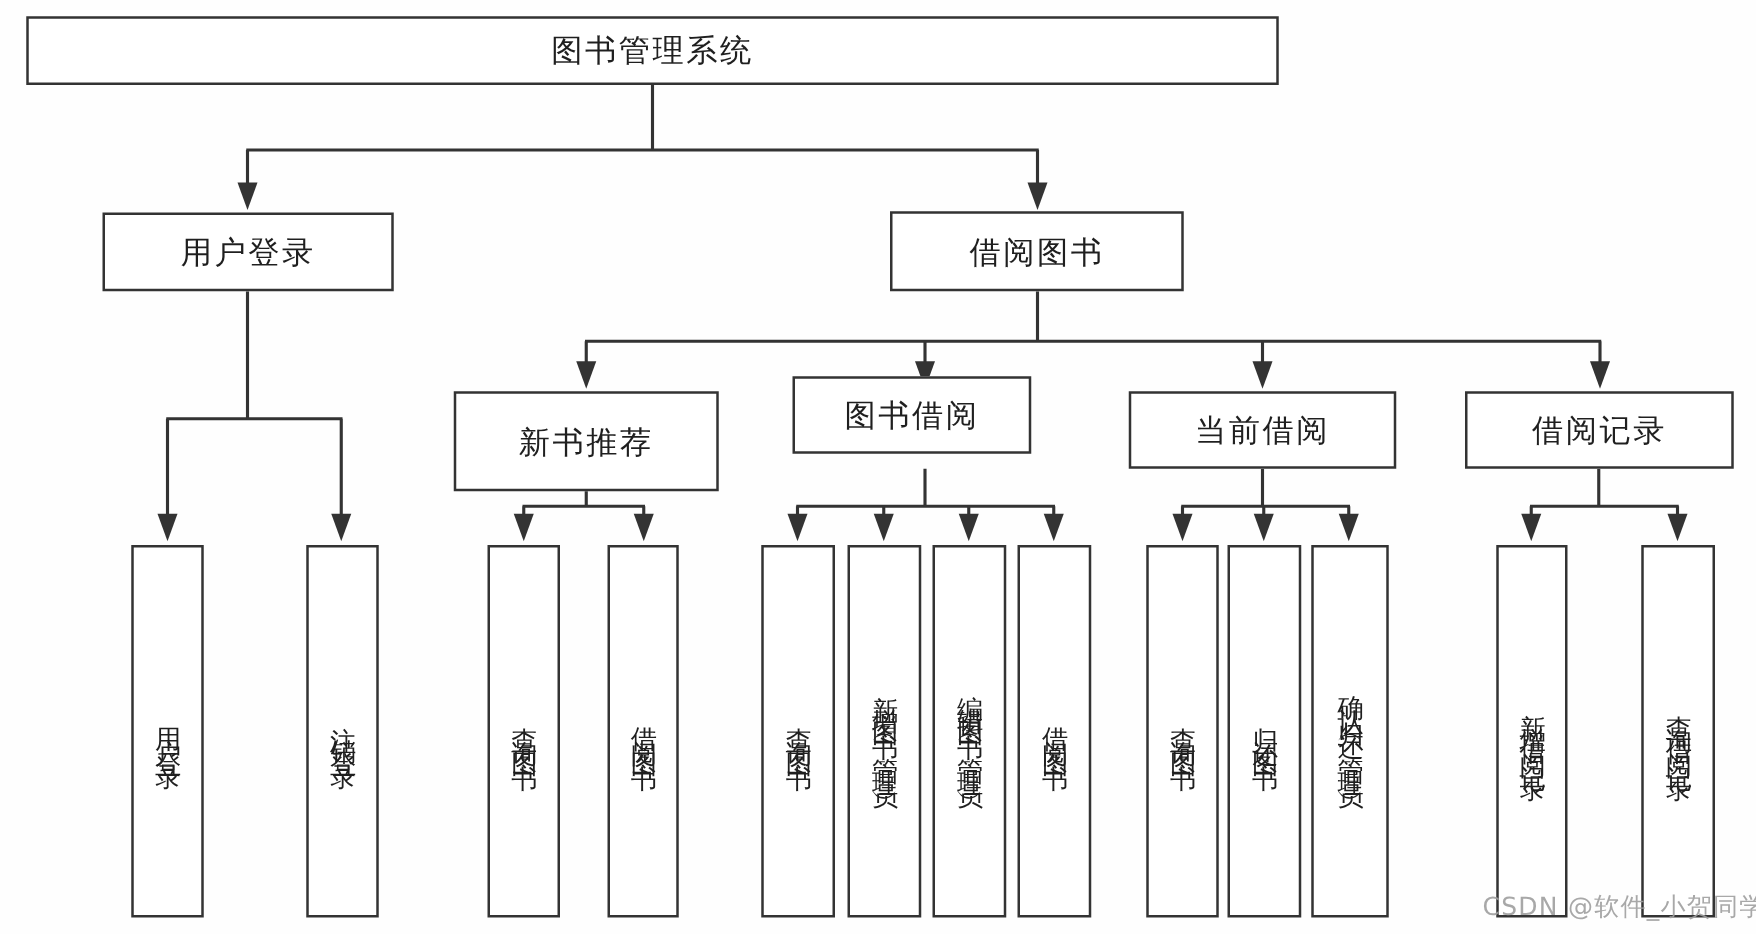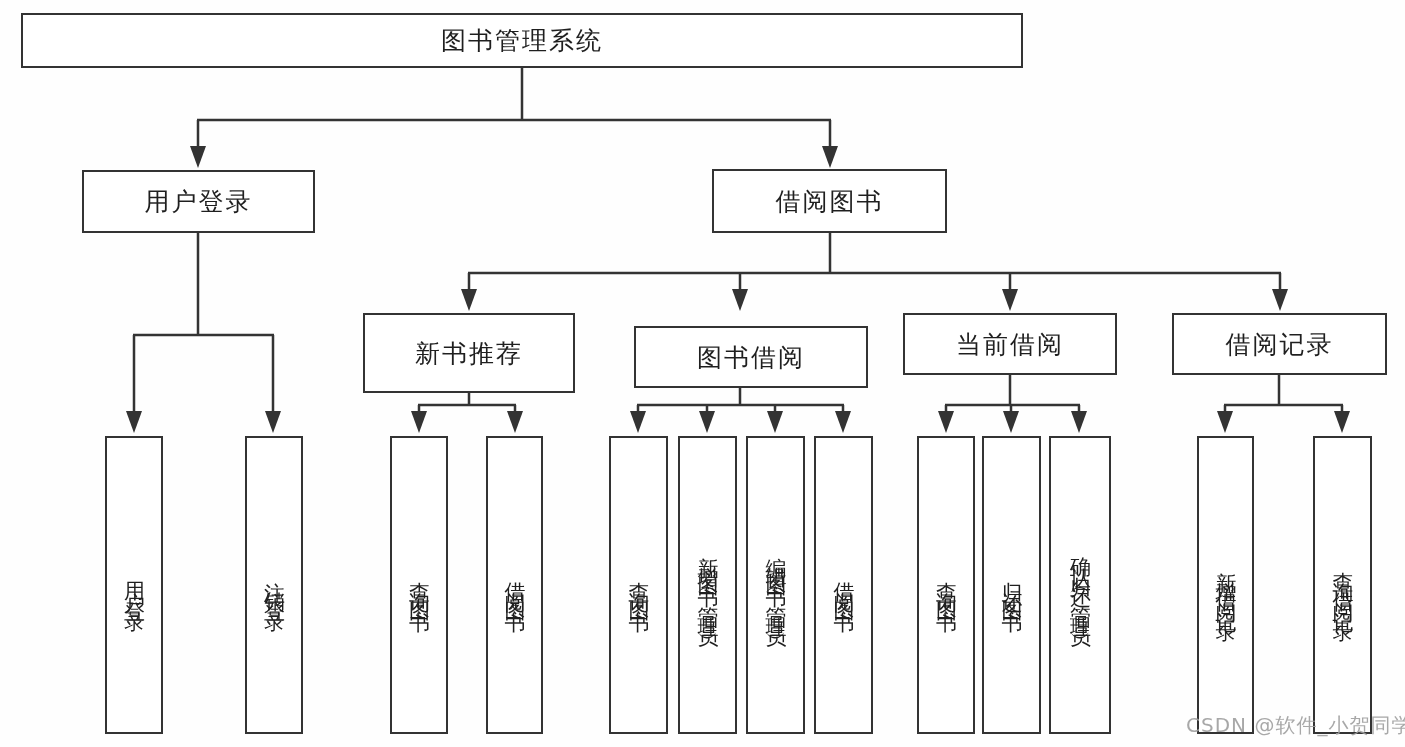--- a/index.html
+++ b/index.html
@@ -113,21 +113,21 @@
   <div class="node v" style="left:105px; top:436px; width:58px; height:298px">
     <span>用户登录</span>
   </div>
   <div class="node v" style="left:245px; top:436px; width:58px; height:298px">
     <span>注销登录</span>
   </div>
 
   <div class="node h" style="left:363px; top:313px; width:212px; height:80px">
     <span>新书推荐</span>
   </div>
-  <div class="node h" style="left:634px; top:326px; width:234px; height:62px">
+  <div class="node h" style="left:634px; top:301px; width:191px; height:62px">
     <span>图书借阅</span>
   </div>
   <div class="node h" style="left:903px; top:313px; width:214px; height:62px">
     <span>当前借阅</span>
   </div>
   <div class="node h" style="left:1172px; top:313px; width:215px; height:62px">
     <span>借阅记录</span>
   </div>
 
   <div class="node v" style="left:390px; top:436px; width:58px; height:298px">

